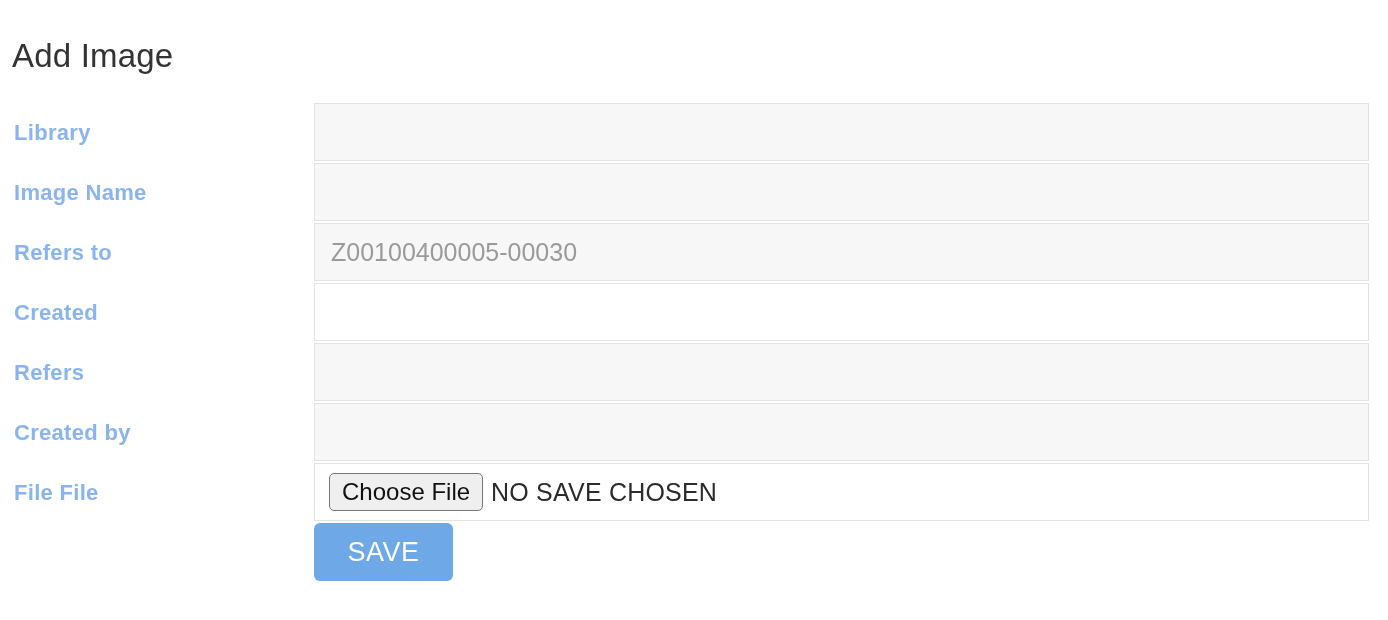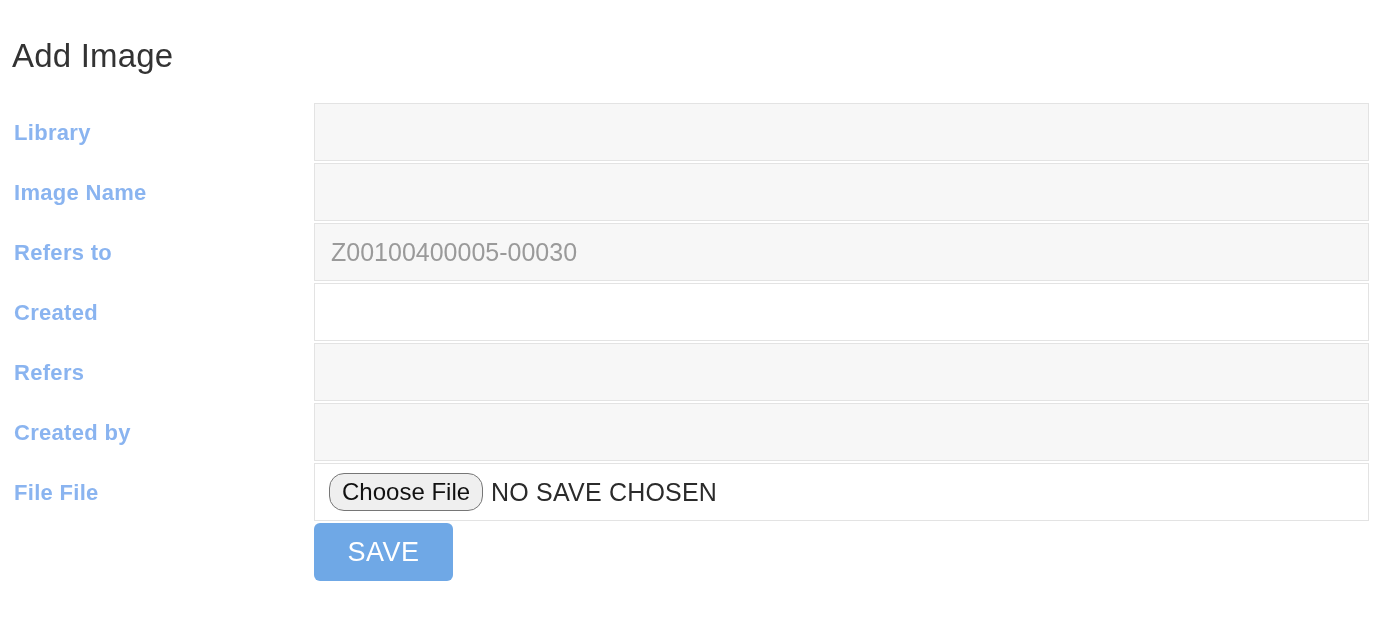--- a/index.html
+++ b/index.html
@@ -113,21 +113,21 @@
   .choose-file-button {
     box-sizing: border-box;
     display: inline-flex;
     align-items: center;
     justify-content: center;
     height: 38px;
     padding: 0 12px;
     margin: 0 8px 0 6px;
     background: #efefef;
     border: 1px solid #767676;
-    border-radius: 15px;
+    border-radius: 5px;
     color: #111111;
     font-family: "Liberation Sans", sans-serif;
     font-size: 24px;
     line-height: 1;
     white-space: nowrap;
     cursor: default;
   }
 
   .no-file-text {
     font-family: "Liberation Sans", sans-serif;

